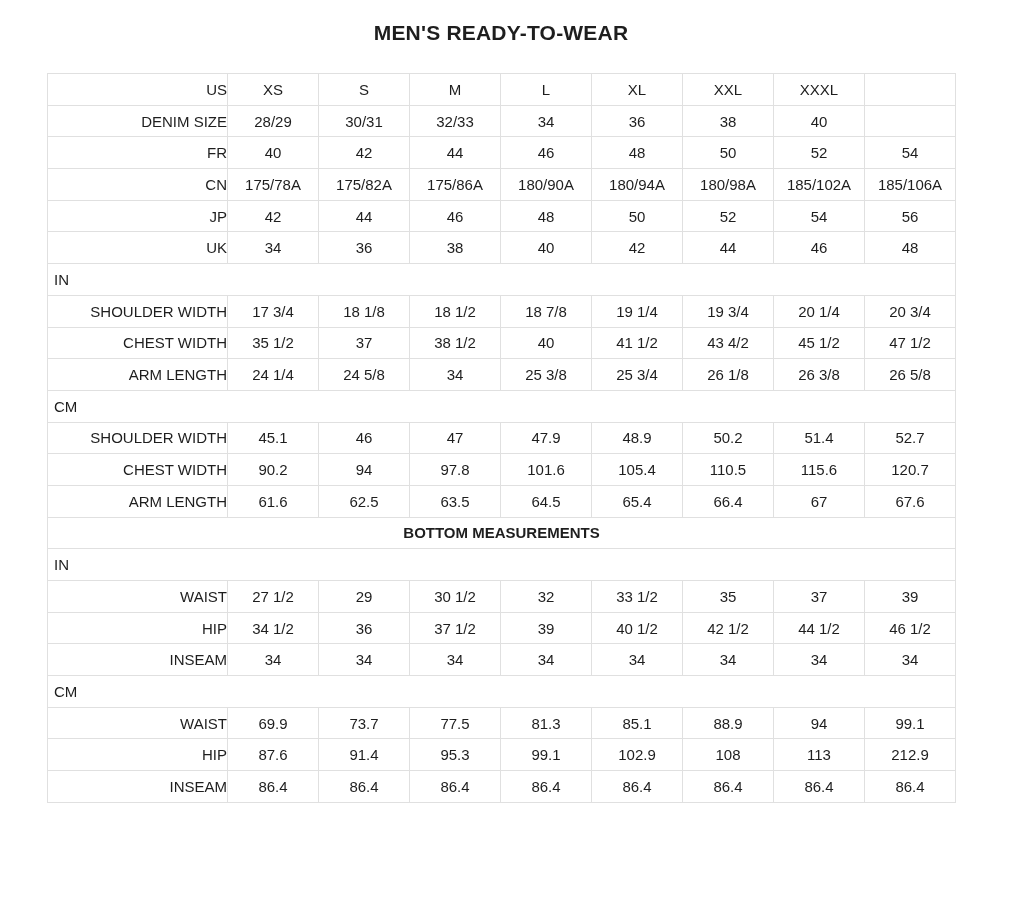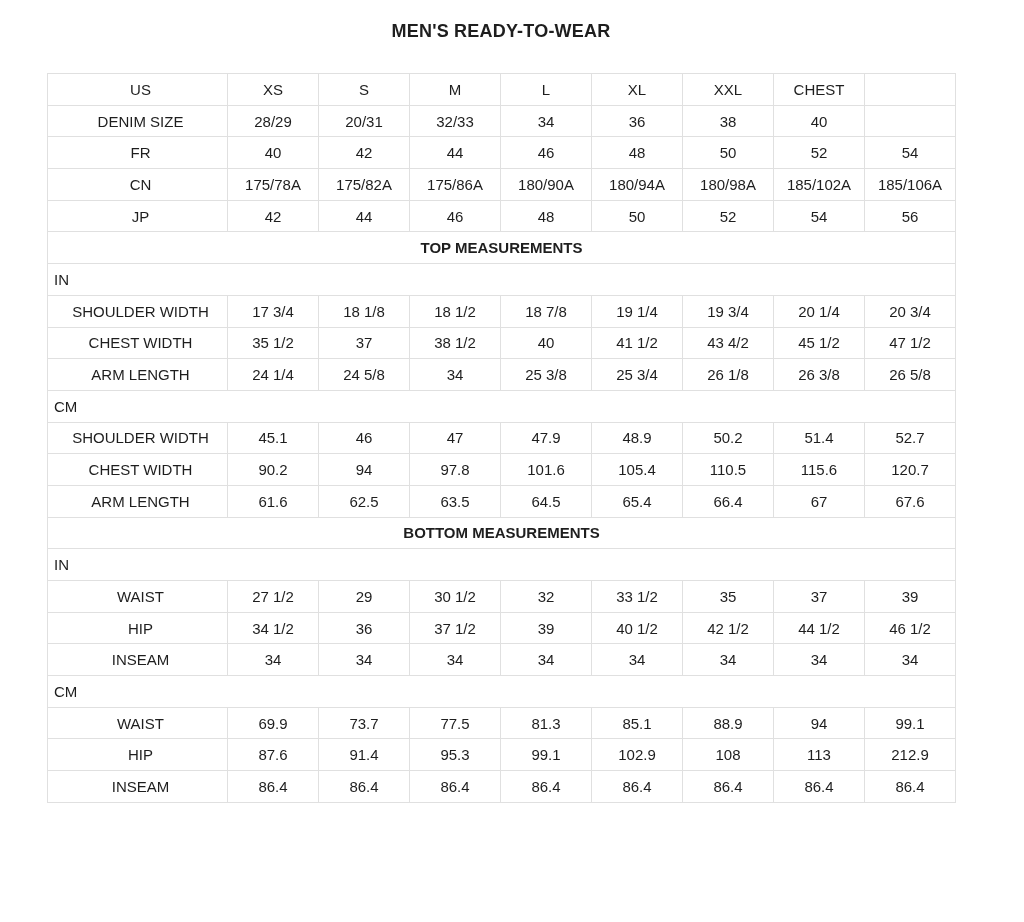--- a/index.html
+++ b/index.html
@@ -14,21 +14,21 @@
     height: 922px;
     background: var(--bg, #ffffff);
     overflow: hidden;
   }
   .title {
     position: absolute;
     top: 21px;
     left: 47px;
     width: 908px;
     text-align: center;
-    font-size: 18px;
+    font-size: 21px;
     font-weight: 700;
     letter-spacing: 0.2px;
     color: var(--text, #1e1e1e);
   }
   table.size-table {
     position: absolute;
     left: 47px;
     top: 73px;
     width: 908px;
     border-collapse: collapse;
@@ -36,21 +36,21 @@
   }
   table.size-table td {
     border: 1px solid var(--border, #e0e0e0);
     height: 31.7px;
     font-size: 15px;
     line-height: 1;
     vertical-align: middle;
     white-space: nowrap;
     overflow: hidden;
   }
-  td.label-cell { text-align: center; padding-left: 6px; }
+  td.label-cell { text-align: right; padding-left: 6px; }
   td.value-cell { text-align: center; }
   td.unit-cell  { text-align: left; padding-left: 6px; margin-left: 8px; }
   td.section-cell { text-align: center; font-weight: 700; }
 </style>
 </head>
 <body>
 
 <div class="page">
   <div class="title">MEN'S READY-TO-WEAR</div>
   <table class="size-table">
@@ -67,27 +67,27 @@
     </colgroup>
     <tbody>
         <tr>
           <td class="label-cell">US</td>
           <td class="value-cell">XS</td>
           <td class="value-cell">S</td>
           <td class="value-cell">M</td>
           <td class="value-cell">L</td>
           <td class="value-cell">XL</td>
           <td class="value-cell">XXL</td>
-          <td class="value-cell">CHEST</td>
+          <td class="value-cell">XXXL</td>
           <td class="value-cell"></td>
         </tr>
         <tr>
           <td class="label-cell">DENIM SIZE</td>
           <td class="value-cell">28/29</td>
-          <td class="value-cell">20/31</td>
+          <td class="value-cell">30/31</td>
           <td class="value-cell">32/33</td>
           <td class="value-cell">34</td>
           <td class="value-cell">36</td>
           <td class="value-cell">38</td>
           <td class="value-cell">40</td>
           <td class="value-cell"></td>
         </tr>
         <tr>
           <td class="label-cell">FR</td>
           <td class="value-cell">40</td>
@@ -115,21 +115,29 @@
           <td class="value-cell">42</td>
           <td class="value-cell">44</td>
           <td class="value-cell">46</td>
           <td class="value-cell">48</td>
           <td class="value-cell">50</td>
           <td class="value-cell">52</td>
           <td class="value-cell">54</td>
           <td class="value-cell">56</td>
         </tr>
         <tr>
-          <td class="section-cell" colspan="9">TOP MEASUREMENTS</td>
+          <td class="label-cell">UK</td>
+          <td class="value-cell">34</td>
+          <td class="value-cell">36</td>
+          <td class="value-cell">38</td>
+          <td class="value-cell">40</td>
+          <td class="value-cell">42</td>
+          <td class="value-cell">44</td>
+          <td class="value-cell">46</td>
+          <td class="value-cell">48</td>
         </tr>
         <tr>
           <td class="unit-cell" colspan="9">IN</td>
         </tr>
         <tr>
           <td class="label-cell">SHOULDER WIDTH</td>
           <td class="value-cell">17 3/4</td>
           <td class="value-cell">18 1/8</td>
           <td class="value-cell">18 1/2</td>
           <td class="value-cell">18 7/8</td>

